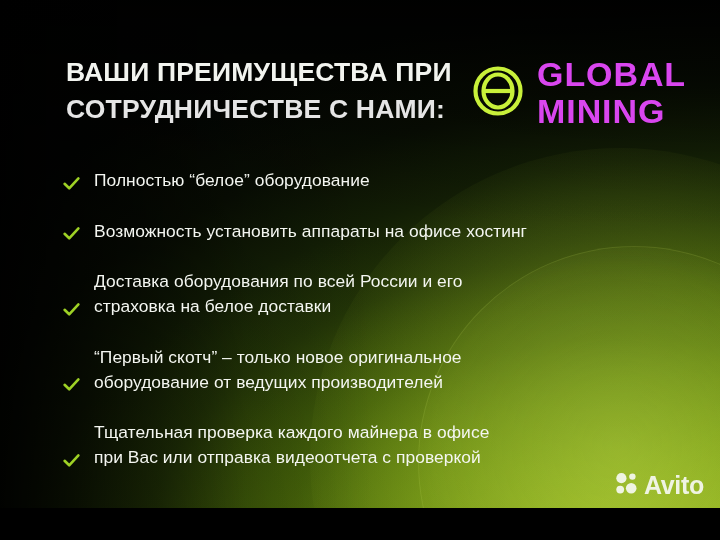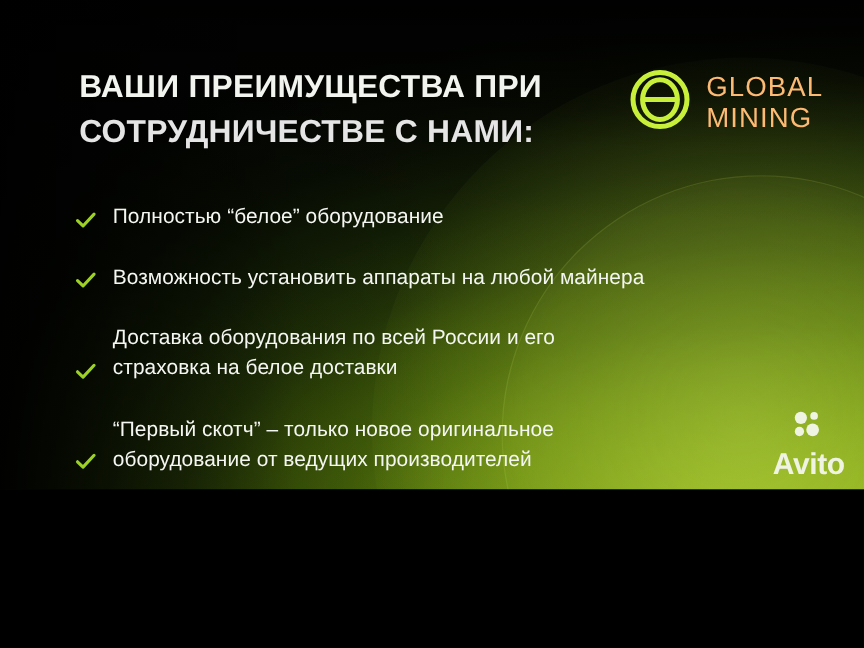--- a/index.html
+++ b/index.html
@@ -3,21 +3,21 @@
 <meta charset="utf-8">
 <style>
   html, body {
     margin: 0;
     padding: 0;
     background: #000;
   }
   #poster {
     position: relative;
     width: 720px;
-    height: 408px;
+    height: 508px;
     overflow: hidden;
     font-family: "Liberation Sans", "DejaVu Sans", sans-serif;
     background: #050604;
   }
 
   
   .bg-base {
     position: absolute;
     inset: 0;
     background: #040503;
@@ -113,23 +113,23 @@
     margin-top: 3px;
     z-index: 4;
   }
   .brand-mark { flex: 0 0 auto; display:block; }
   .brand-words {
     display: flex;
     flex-direction: column;
     line-height: 1.0;
   }
   .brand-word {
-    color: #fdba74;
-    font-size: 23px;
-    font-weight: 400;
+    color: #d946ef;
+    font-size: 34px;
+    font-weight: 700;
     letter-spacing: 0.9px;
   }
   .brand-word + .brand-word { margin-top: 3px; }
 
   
   .benefits {
     position: absolute;
     left: 62px;
     top: 168px;
     width: 600px;
@@ -160,21 +160,20 @@
   
   .avito {
     position: absolute;
     right: 16px;
     bottom: 8px;
     display: flex;
     align-items: center;
     gap: 4px;
     opacity: 0.92;
     z-index: 5;
-    flex-direction: column;
   }
   .avito-dots { display:block; }
   .avito-word {
     color: #f7f9f2;
     font-size: 25px;
     font-weight: 700;
     letter-spacing: -0.3px;
     line-height: 1;
   }
 </style>
@@ -223,21 +222,21 @@
       </span>
       <span class="benefit-text">Полностью “белое” оборудование</span>
     </div>
 
     <div class="benefit">
       <span class="check-icon">
         <svg width="19" height="19" viewBox="0 0 19 19" aria-hidden="true">
           <polyline points="2.6,9.8 7.2,14.3 16.4,4.4" fill="none" stroke="#9ed125" stroke-width="2.6" stroke-linecap="round" stroke-linejoin="round"></polyline>
         </svg>
       </span>
-      <span class="benefit-text">Возможность установить аппараты на любой майнера</span>
+      <span class="benefit-text">Возможность установить аппараты на офисе хостинг</span>
     </div>
 
     <div class="benefit">
       <span class="check-icon">
         <svg width="19" height="19" viewBox="0 0 19 19" aria-hidden="true">
           <polyline points="2.6,9.8 7.2,14.3 16.4,4.4" fill="none" stroke="#9ed125" stroke-width="2.6" stroke-linecap="round" stroke-linejoin="round"></polyline>
         </svg>
       </span>
       <span class="benefit-text">Доставка оборудования по всей России и его
 страховка на белое доставки</span>
@@ -252,20 +251,22 @@
       <span class="benefit-text">“Первый скотч” – только новое оригинальное
 оборудование от ведущих производителей</span>
     </div>
 
     <div class="benefit">
       <span class="check-icon">
         <svg width="19" height="19" viewBox="0 0 19 19" aria-hidden="true">
           <polyline points="2.6,9.8 7.2,14.3 16.4,4.4" fill="none" stroke="#9ed125" stroke-width="2.6" stroke-linecap="round" stroke-linejoin="round"></polyline>
         </svg>
       </span>
+      <span class="benefit-text">Тщательная проверка каждого майнера в офисе
+при Вас или отправка видеоотчета с проверкой</span>
     </div>
 
   </div>
 
   <div class="avito">
     <span class="avito-dots">
       <svg width="25" height="25" viewBox="0 0 25 25" aria-hidden="true">
         <circle cx="6.4" cy="7.2" r="5.1" fill="#f7f9f2"></circle>
         <circle cx="17.4" cy="5.6" r="3.2" fill="#f7f9f2"></circle>
         <circle cx="5.2" cy="18.6" r="3.9" fill="#f7f9f2"></circle>

